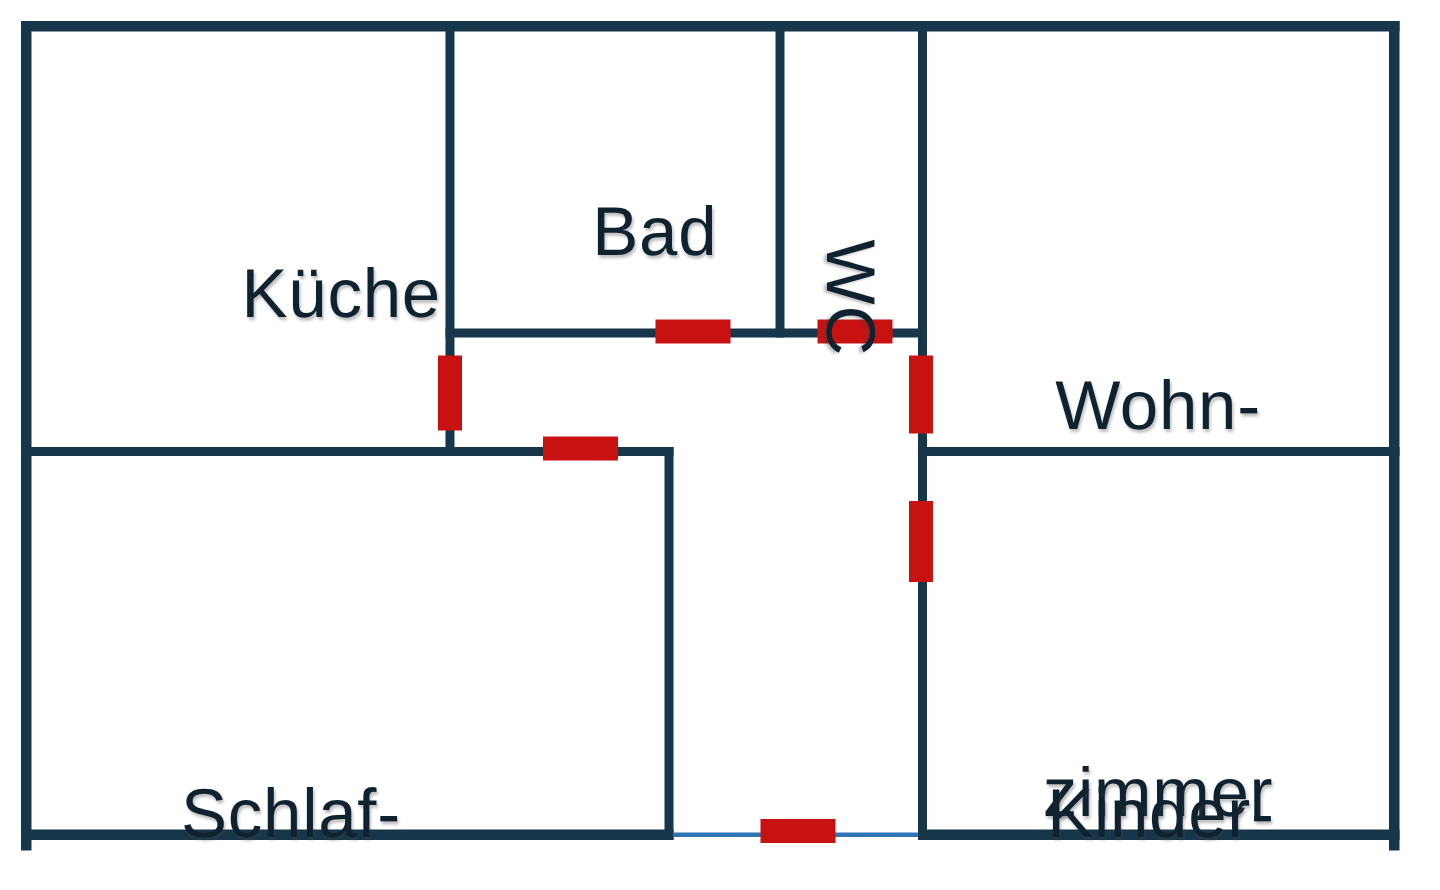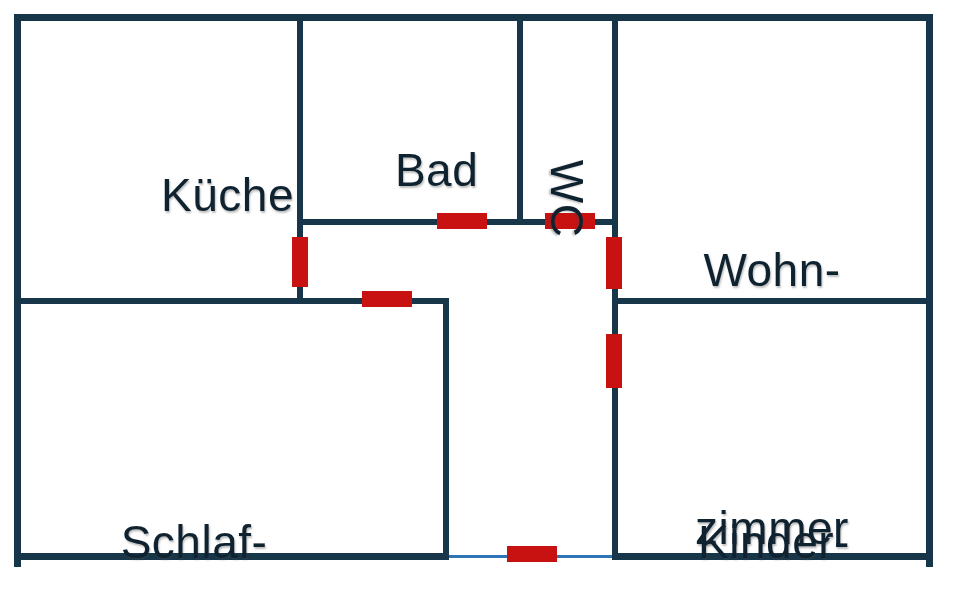--- a/index.html
+++ b/index.html
@@ -60,21 +60,21 @@
   .d-bad       { left: 437px; top: 213px; width: 50px; height: 16px; }
   .d-wc        { left: 545px; top: 213px; width: 50px; height: 16px; }
   .d-kueche    { left: 292px; top: 237px; width: 16px; height: 50px; }
   .d-schlaf    { left: 362px; top: 291px; width: 50px; height: 16px; }
   .d-wohn      { left: 606px; top: 237px; width: 16px; height: 52px; }
   .d-kinder    { left: 606px; top: 334px; width: 16px; height: 54px; }
   .d-entrance  { left: 507px; top: 546px; width: 50px; height: 16px; }
 
   
   .l-kueche { left: 24px;  top: 105px; width: 270px; line-height: 60px; text-align: right; }
-  .l-bad    { left: 303px; top: 80px;  width: 214px; line-height: 60px; }
+  .l-bad    { left: 303px; top: 64px;  width: 214px; line-height: 60px; }
   .l-wc {
     left: 467px; top: 82px; width: 200px; line-height: 60px;
     transform: rotate(90deg);
     transform-origin: center;
   }
   .l-wohn   { left: 618px; top: 55px;  width: 308px; line-height: 86px; }
   .l-schlaf { left: 24px;  top: 322px; width: 340px; line-height: 88px; }
   .l-kinder { left: 618px; top: 322px; width: 312px; line-height: 88px; }
 </style>
 </head>

